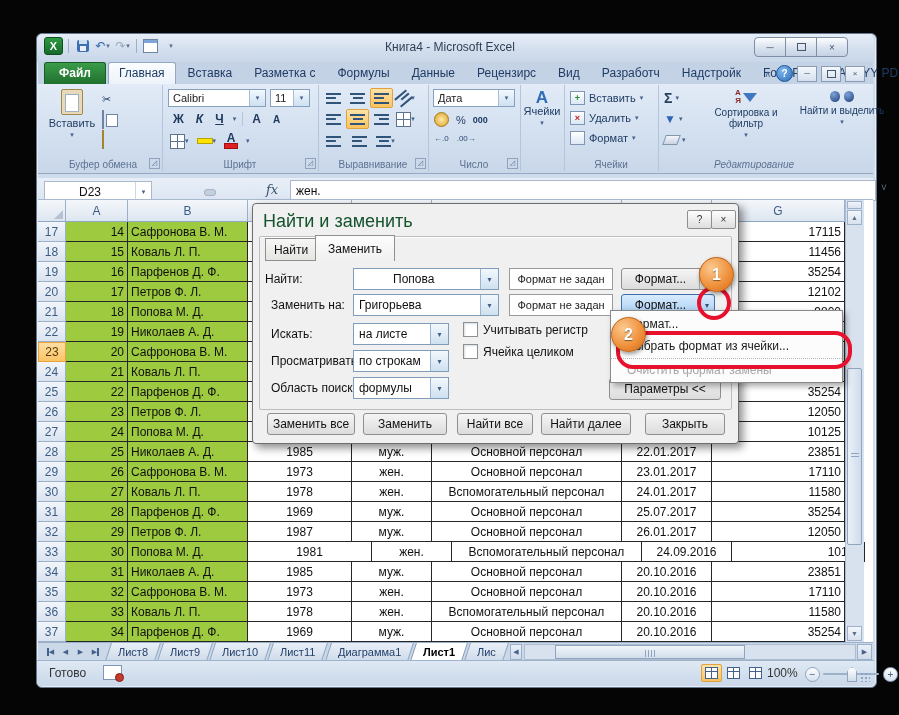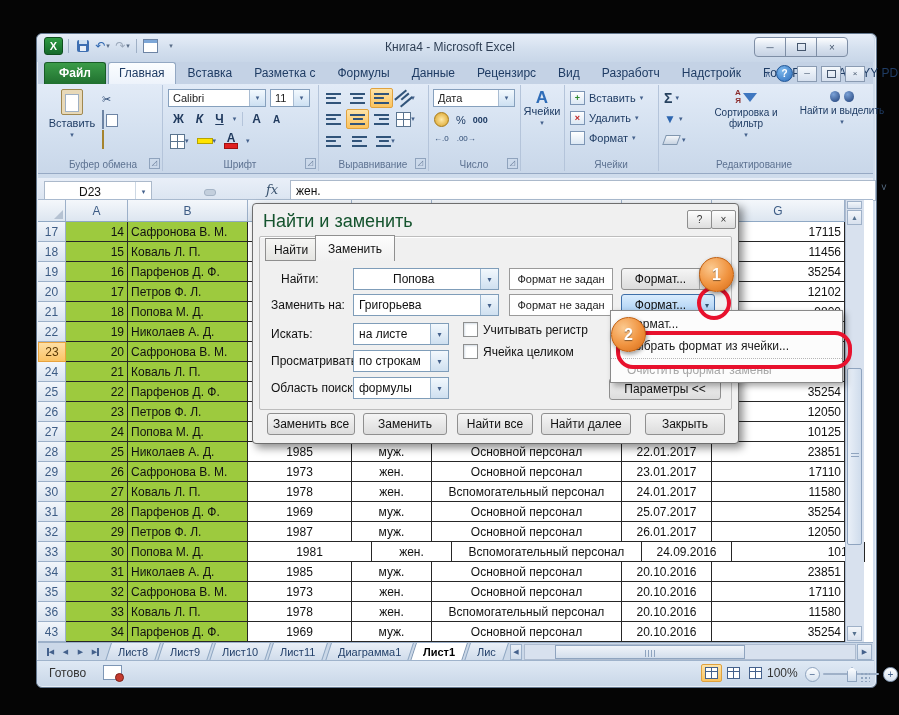--- a/index.html
+++ b/index.html
@@ -478,21 +478,21 @@
             <span class="funnel"></span>
         </span>
         <span class="twoline">Сортировка и фильтр</span>
         <span class="dd">▾</span>
       </div>
       <div class="bigbtn" style="left:140px;top:4px;width:88px;">
         <span class="binoc"></span>
         <span class="twoline">Найти и выделить</span>
         <span class="dd">▾</span>
       </div>
-      <div class="glabel" style="width:192px;">Редактирование</div>
+      <div class="glabel" style="width:192px;font-style:italic;">Редактирование</div>
     </div>
   </div>
 
   <div class="fbar">
     <div class="namebox">
       <span class="nval">D23</span>
       <span class="nbtn">
           <span class="dd">▾</span>
         </span>
     </div>
@@ -708,21 +708,21 @@
         <div class="rh">36</div>
         <div class="cell green num" style="width: 62px;">33</div>
         <div class="cell green txt" style="width: 120px;">Коваль Л. П.</div>
         <div class="cell ctr" style="width: 104px;">1978</div>
         <div class="cell ctr" style="width: 80px;">жен.</div>
         <div class="cell ctr" style="width: 190px;">Вспомогательный персонал</div>
         <div class="cell ctr" style="width: 90px;">20.10.2016</div>
         <div class="cell num" style="width: 133px;">11580</div>
       </div>
       <div class="grow">
-        <div class="rh">43</div>
+        <div class="rh">37</div>
         <div class="cell green num" style="width: 62px;">34</div>
         <div class="cell green txt" style="width: 120px;">Парфенов Д. Ф.</div>
         <div class="cell ctr" style="width: 104px;">1969</div>
         <div class="cell ctr" style="width: 80px;">муж.</div>
         <div class="cell ctr" style="width: 190px;">Основной персонал</div>
         <div class="cell ctr" style="width: 90px;">20.10.2016</div>
         <div class="cell num" style="width: 133px;">35254</div>
       </div>
     </div>
 
@@ -799,21 +799,21 @@
   </div>
 
   <div class="dialog">
     <div class="dtitle">Найти и заменить</div>
     <div class="dctl" style="left:434px;">?</div>
     <div class="dctl" style="left:458px;">×</div>
     <div class="dframe"></div>
     <div class="dtab t1">Найти</div>
     <div class="dtab t2">Заменить</div>
 
-    <div class="dlabel" style="left:28px;top:68px;">Найти:</div>
+    <div class="dlabel" style="left:12px;top:68px;">Найти:</div>
     <div class="dcombo" style="left:100px;top:64px;width:146px;padding-left:34px;">
       <span class="cv">Попова</span>
       <span class="cb">▾</span>
     </div>
     <div class="fprev" style="left:256px;top:64px;width:104px;">Формат не задан</div>
     <div class="fbtn" style="left:368px;top:64px;width:94px;">
       <span class="fl">Формат...</span>
       <span class="fa">▾</span>
     </div>
 

